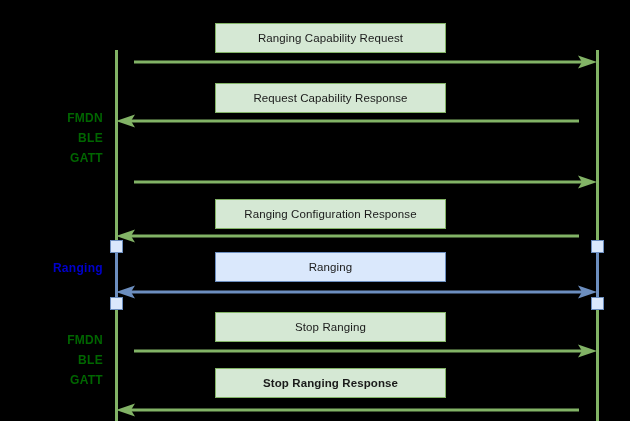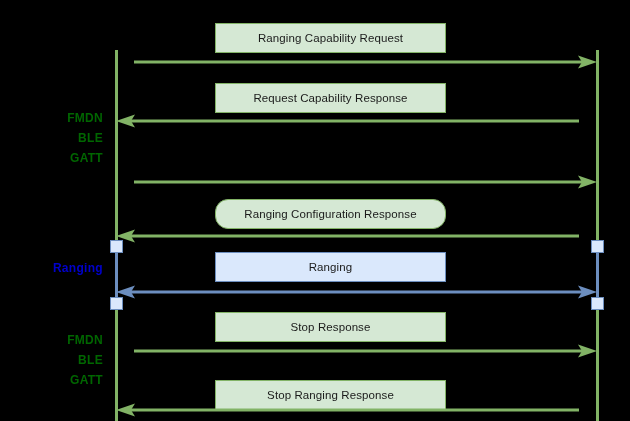--- a/index.html
+++ b/index.html
@@ -127,21 +127,21 @@
     </svg>
   </div>
 
   <div class="arrow-row" style="left:116px; top:173px; width:481px;">
     <svg width="481" height="18" viewBox="0 0 481 18">
       <line x1="18" y1="9" x2="466" y2="9" stroke="#82b366" stroke-width="3"></line>
       <polygon points="481,9 462,2.5 466,9 462,15.5" fill="#82b366"></polygon>
     </svg>
   </div>
 
-  <div class="msg-box green" style="top:199px;border-radius:13px;">
+  <div class="msg-box green" style="top:199px;">
     <span>Ranging Configuration Response</span>
   </div>
   <div class="arrow-row" style="left:116px; top:227px; width:481px;">
     <svg width="481" height="18" viewBox="0 0 481 18">
       <line x1="15" y1="9" x2="463" y2="9" stroke="#82b366" stroke-width="3"></line>
       <polygon points="0,9 19,2.5 15,9 19,15.5" fill="#82b366"></polygon>
     </svg>
   </div>
 
   <div class="msg-box blue" style="top:252px;">
@@ -149,30 +149,30 @@
   </div>
   <div class="arrow-row" style="left:116px; top:283px; width:481px;">
     <svg width="481" height="18" viewBox="0 0 481 18">
       <line x1="15" y1="9" x2="466" y2="9" stroke="#6c8ebf" stroke-width="3"></line>
       <polygon points="0,9 19,2.5 15,9 19,15.5" fill="#6c8ebf"></polygon>
       <polygon points="481,9 462,2.5 466,9 462,15.5" fill="#6c8ebf"></polygon>
     </svg>
   </div>
 
   <div class="msg-box green" style="top:312px;">
-    <span>Stop Response</span>
+    <span>Stop Ranging</span>
   </div>
   <div class="arrow-row" style="left:116px; top:342px; width:481px;">
     <svg width="481" height="18" viewBox="0 0 481 18">
       <line x1="18" y1="9" x2="466" y2="9" stroke="#82b366" stroke-width="3"></line>
       <polygon points="481,9 462,2.5 466,9 462,15.5" fill="#82b366"></polygon>
     </svg>
   </div>
 
-  <div class="msg-box green" style="top:380px;">
+  <div class="msg-box green" style="top:368px;font-weight:bold;">
     <span>Stop Ranging Response</span>
   </div>
   <div class="arrow-row" style="left:116px; top:401px; width:481px;">
     <svg width="481" height="18" viewBox="0 0 481 18">
       <line x1="15" y1="9" x2="463" y2="9" stroke="#82b366" stroke-width="3"></line>
       <polygon points="0,9 19,2.5 15,9 19,15.5" fill="#82b366"></polygon>
     </svg>
   </div>
 
 </div>

